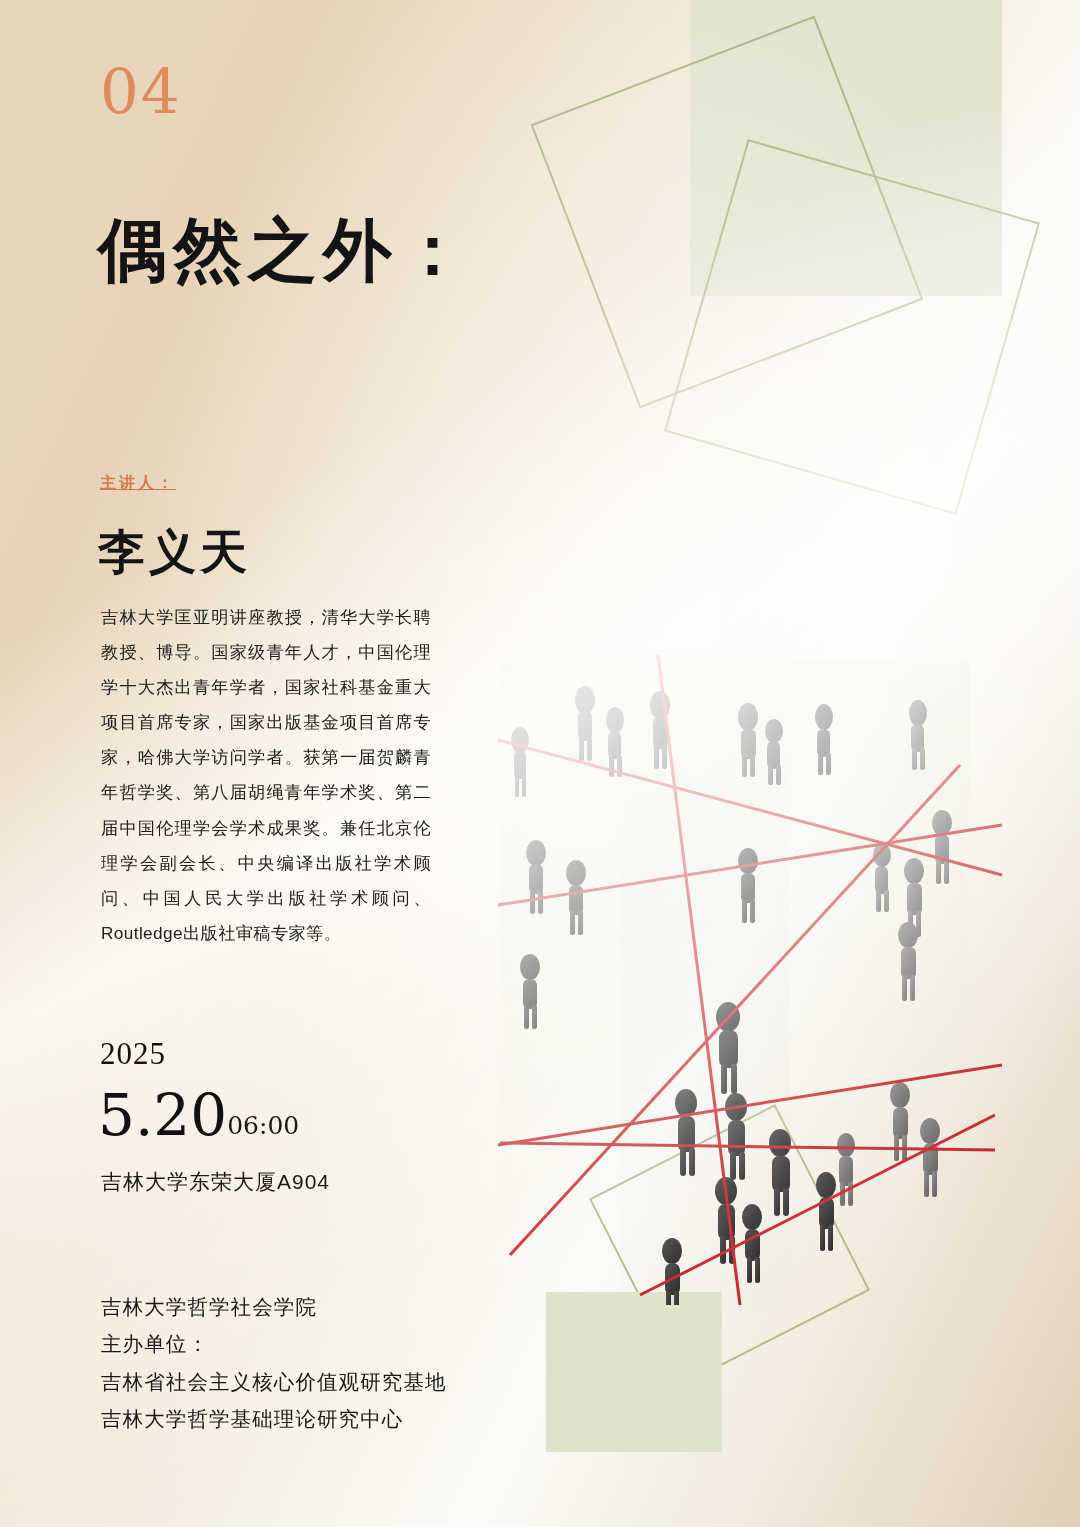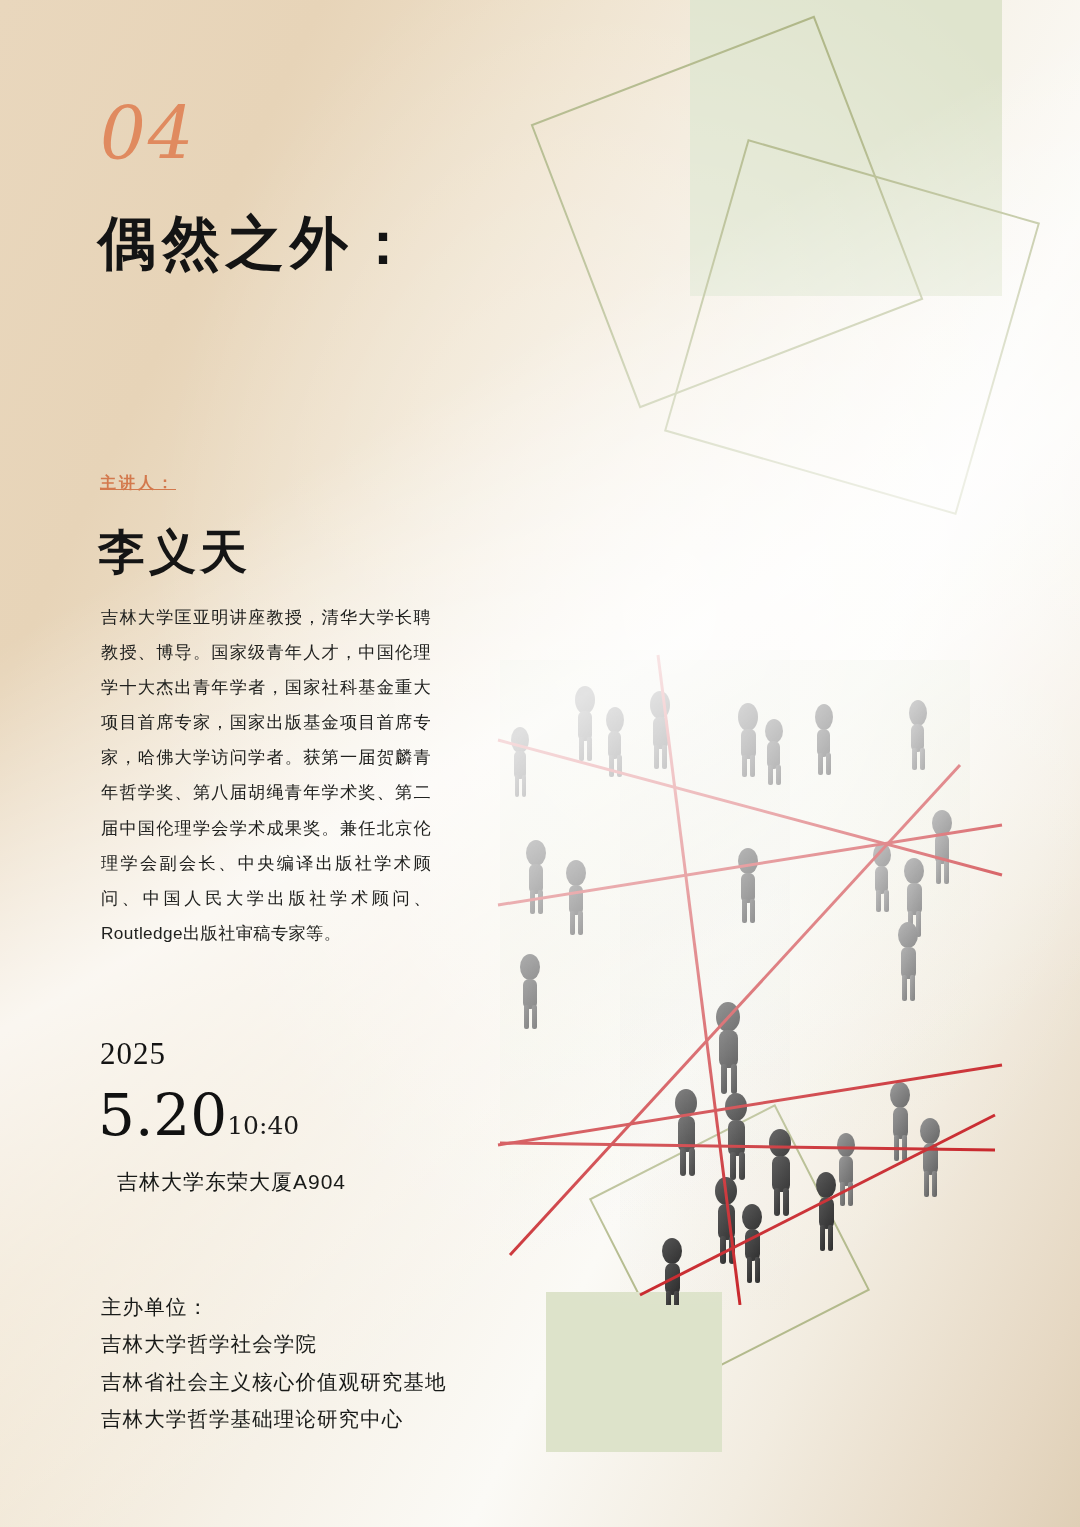--- a/index.html
+++ b/index.html
@@ -72,38 +72,36 @@
   .grey-block {
     left: 620px; top: 650px;
     width: 170px; height: 660px;
     background: linear-gradient(180deg, rgba(180,178,170,0.10), rgba(180,178,170,0.02));
   }
   
   .num {
     position: absolute;
     left: 100px; top: 56px;
     font-family: "DejaVu Serif", serif;
-    font-style: italic;
-    font-size: 72px;
+    font-size: 61px;
     letter-spacing: 2px;
     color: #e08a5f;
     font-weight: 400;
-    margin-top: 36px;
   }
   .title {
     position: absolute;
     left: 98px; top: 206px;
     width: 700px;
     font-family: "DejaVu Serif", serif;
     font-weight: 700;
     color: #141414;
     line-height: 1.28;
   }
   .title .line1 {
-    font-size: 58px;
+    font-size: 69px;
     letter-spacing: 6px;
     display: block;
   }
   .title .line2 {
     font-size: 58px;
     letter-spacing: 4px;
     display: block;
     margin-top: 10px;
   }
   .speaker-label {
@@ -162,21 +160,20 @@
     font-size: 25px;
     color: #1a1a1a;
     padding-bottom: 4px;
   }
   .venue {
     position: absolute;
     left: 101px; top: 1168px;
     font-size: 21px;
     letter-spacing: 1px;
     color: #181a18;
-    margin-left: 16px;
   }
   .org {
     position: absolute;
     left: 101px; top: 1288px;
     font-size: 20.5px;
     line-height: 1.82;
     letter-spacing: 1.1px;
     color: #181a18;
   }
   
@@ -355,24 +352,24 @@
     <span class="line1">偶然之外：</span>
   </div>
 
   <div class="speaker-label">主讲人：</div>
   <div class="speaker-name">李义天</div>
   <div class="bio">吉林大学匡亚明讲座教授，清华大学长聘教授、博导。国家级青年人才，中国伦理学十大杰出青年学者，国家社科基金重大项目首席专家，国家出版基金项目首席专家，哈佛大学访问学者。获第一届贺麟青年哲学奖、第八届胡绳青年学术奖、第二届中国伦理学会学术成果奖。兼任北京伦理学会副会长、中央编译出版社学术顾问、中国人民大学出版社学术顾问、Routledge出版社审稿专家等。</div>
 
   <div class="year">2025</div>
   <div class="date-row">
     <span class="date-big">5.20</span>
-    <span class="date-time">10:40</span>
+    <span class="date-time">06:00</span>
   </div>
   <div class="venue">吉林大学东荣大厦A904</div>
 
   <div class="org">
+    <div>吉林大学哲学社会学院</div>
     <div>主办单位：</div>
-    <div>吉林大学哲学社会学院</div>
     <div>吉林省社会主义核心价值观研究基地</div>
     <div>吉林大学哲学基础理论研究中心</div>
   </div>
 
 </div>
 
 </body></html>

